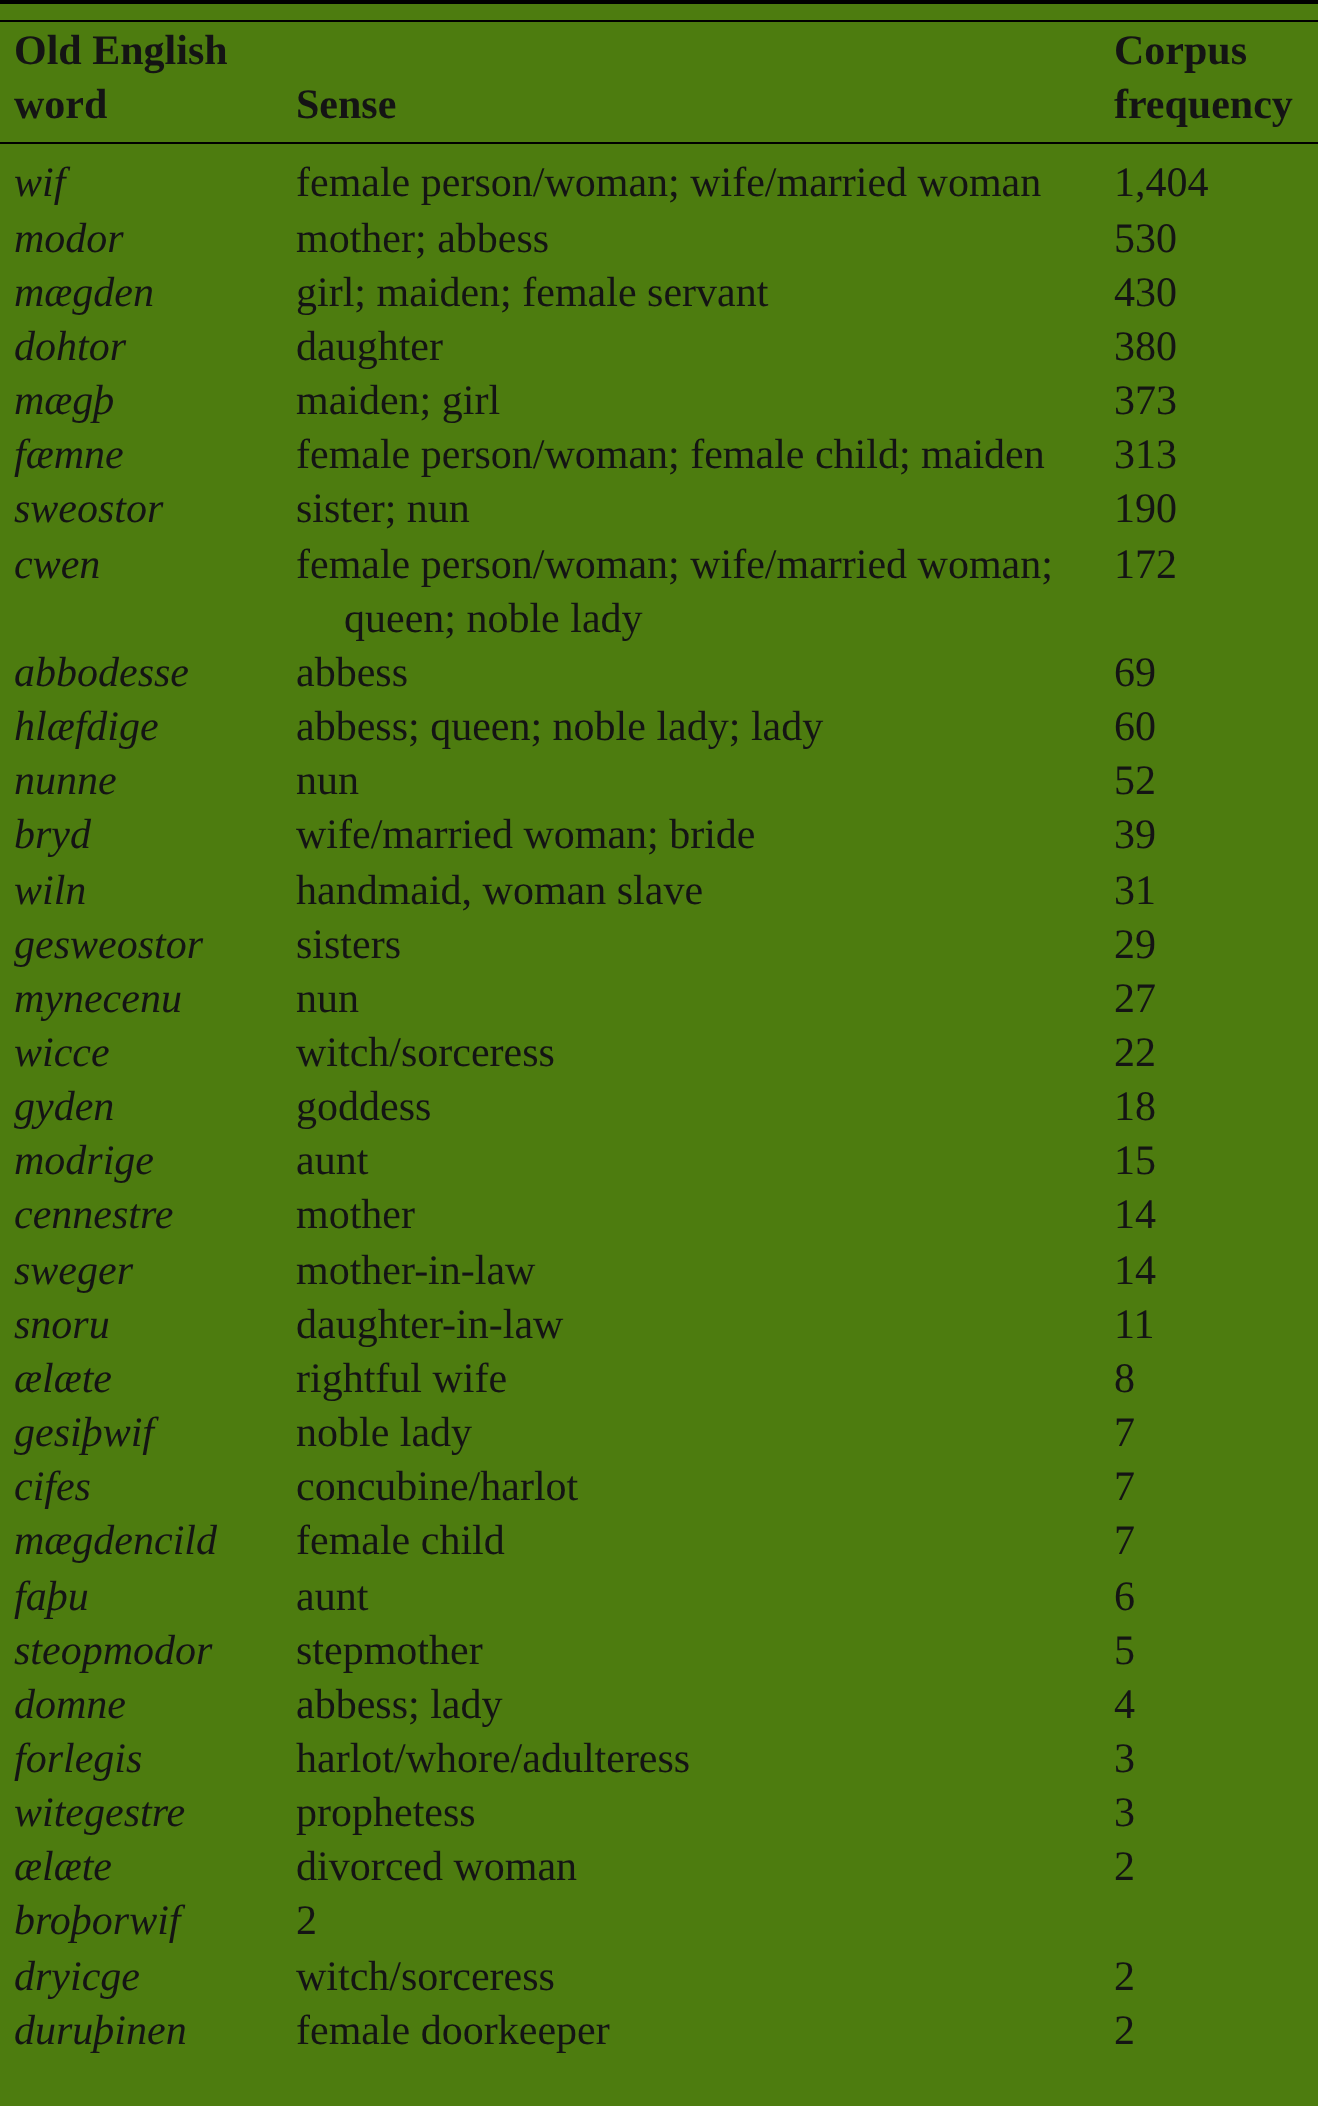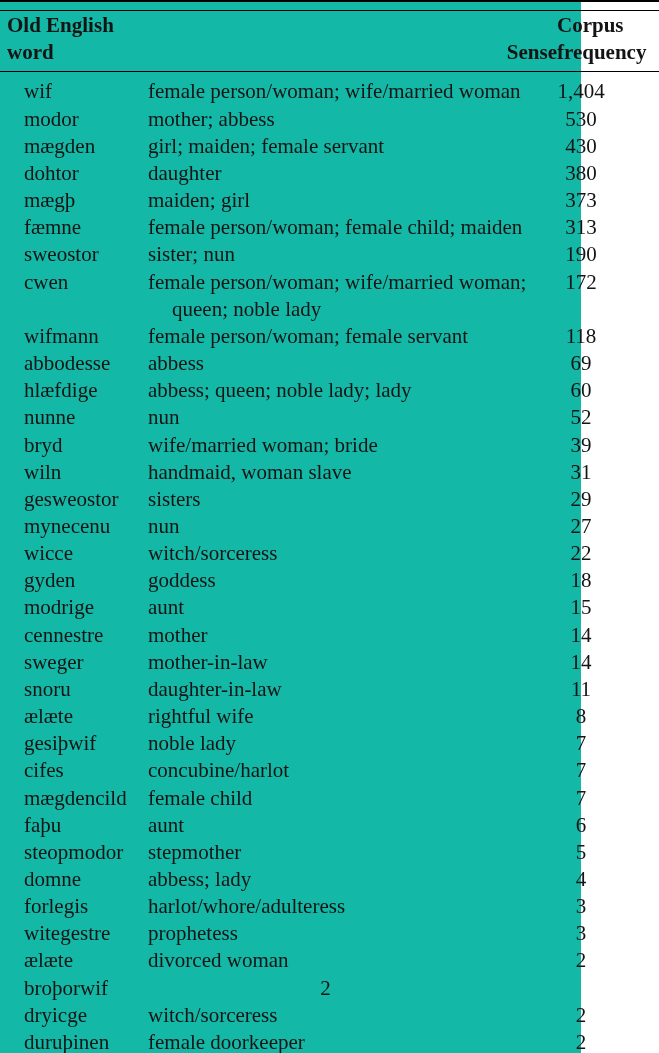--- a/index.html
+++ b/index.html
@@ -9,64 +9,65 @@
   }
   body {
     width: 659px;
     height: 1053px;
     overflow: hidden;
     font-family: "Liberation Serif", serif;
     color: #141414;
   }
   .page {
     position: relative;
-    width: 581px;
+    width: 659px;
     height: 1053px;
-    background: #14b8a6;
+    background: #4d7c0f;
   }
   .rule {
     width: 659px;
     background: #000000;
   }
   .rule-top-1 { height: 2px; margin-top: 0; }
   .rule-top-2 { height: 1.6px; margin-top: 7.5px; }
   .rule-mid   { height: 1.4px; margin-top: 5px; }
 
   .thead {
     display: grid;
     grid-template-columns: 148px 409px 102px;
     align-items: end;
     margin-top: 1px;
     font-weight: bold;
     font-size: 21px;
     line-height: 27px;
   }
   .hc1 { padding-left: 7px; }
-  .hc2 { align-self: end; text-align: right; }
+  .hc2 { align-self: end; }
   .hc3 { }
 
   .tbody {
     margin-top: 6px;
     font-size: 21px;
     line-height: 27.15px;
   }
   .trow {
     display: grid;
     grid-template-columns: 148px 409px 102px;
   }
   .cell-word {
-    padding-left: 24px;
+    padding-left: 7px;
+    font-style: italic;
   }
   .cell-sense {
     padding-left: 24px;
     text-indent: -24px;
     white-space: pre-line;
   }
   .cell-freq {
-    text-align: center;
+    text-align: left;
     padding-right: 54px;
   }
 </style>
 </head>
 <body>
 
 <div class="page">
 
   <div class="rule rule-top-1"></div>
   <div class="rule rule-top-2"></div>
@@ -128,25 +129,20 @@
       <div class="cell-freq">190</div>
     </div>
 
     <div class="trow">
       <div class="cell-word">cwen</div>
       <div class="cell-sense">female person/woman; wife/married woman;
 queen; noble lady</div>
       <div class="cell-freq">172</div>
     </div>
 
-    <div class="trow">
-      <div class="cell-word">wifmann</div>
-      <div class="cell-sense">female person/woman; female servant</div>
-      <div class="cell-freq">118</div>
-    </div>
 
     <div class="trow">
       <div class="cell-word">abbodesse</div>
       <div class="cell-sense">abbess</div>
       <div class="cell-freq">69</div>
     </div>
 
     <div class="trow">
       <div class="cell-word">hlæfdige</div>
       <div class="cell-sense">abbess; queen; noble lady; lady</div>

